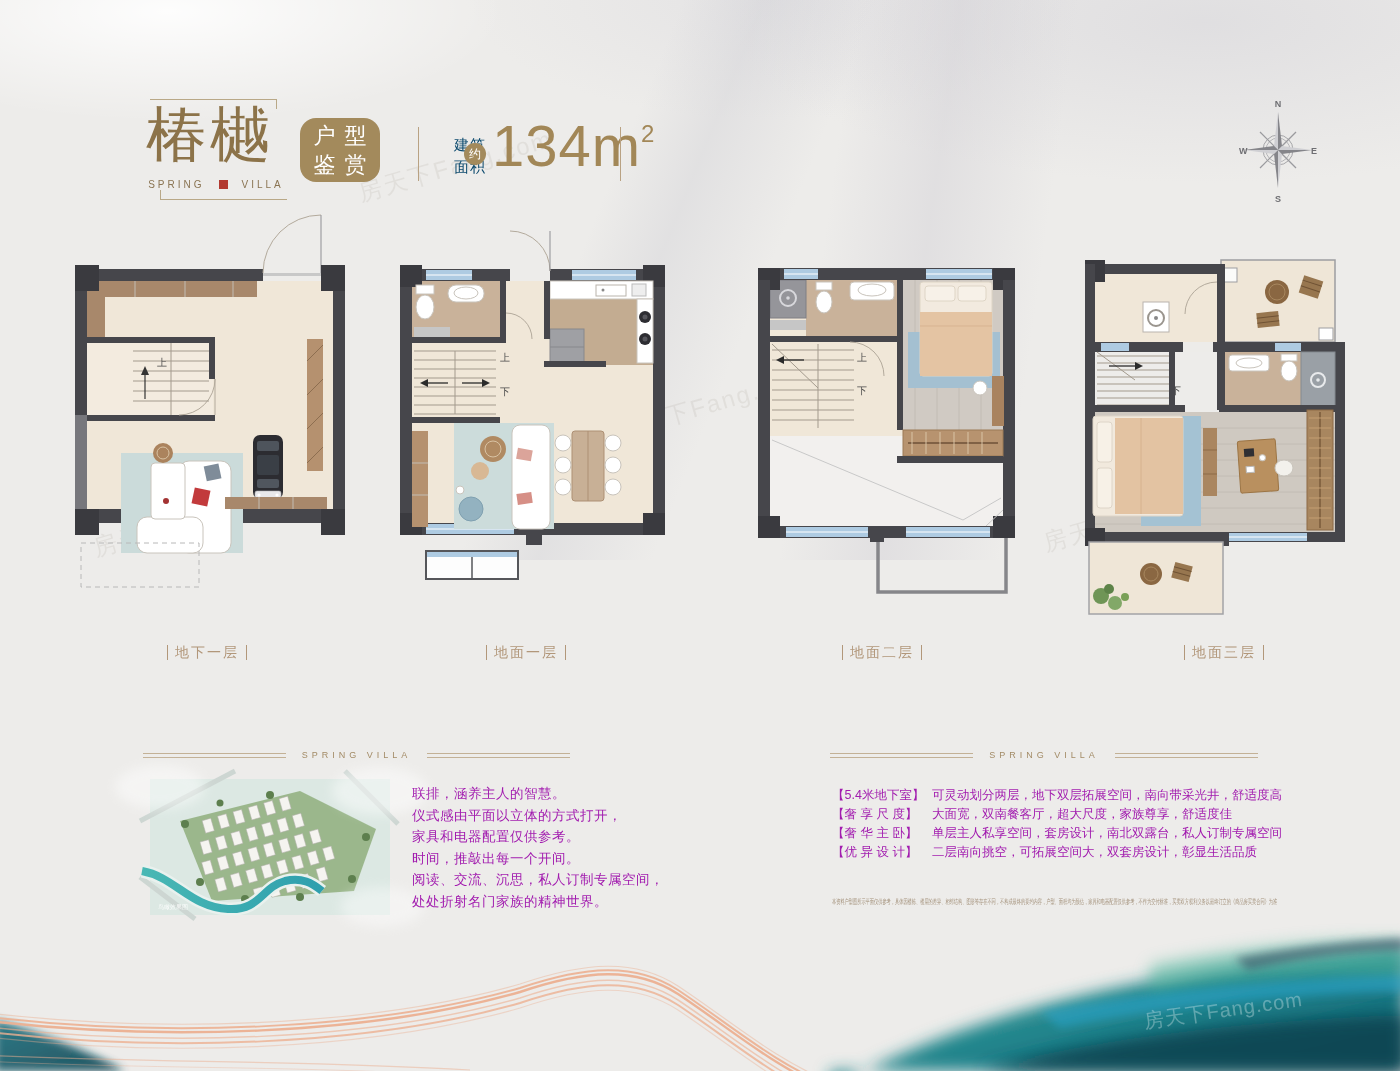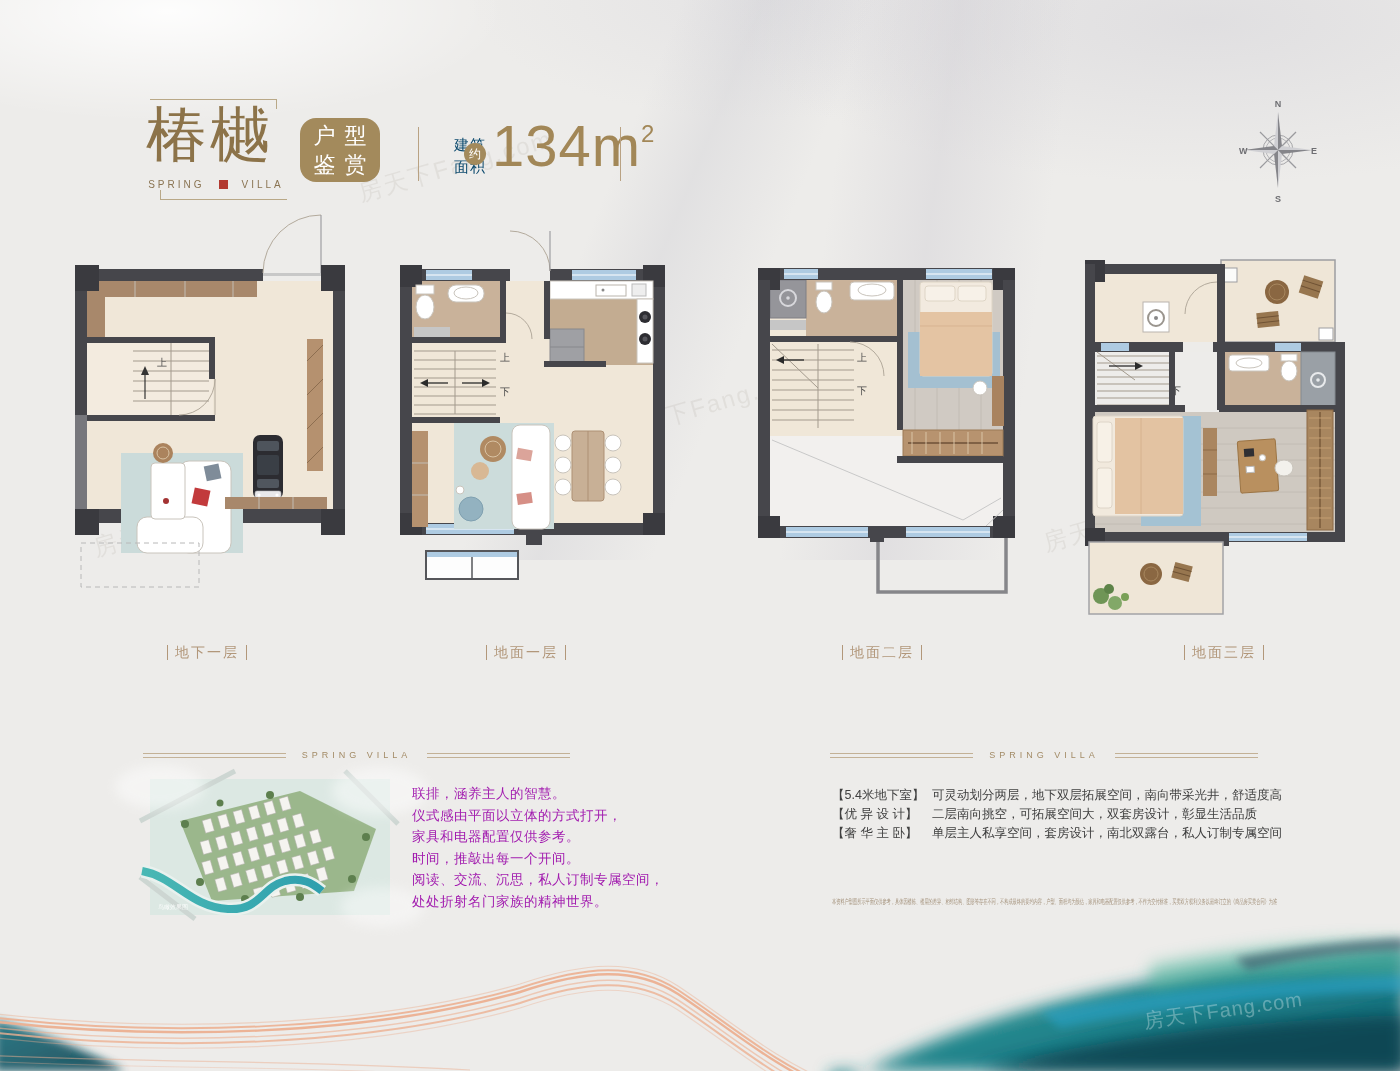--- a/index.html
+++ b/index.html
@@ -32,21 +32,21 @@
   .area-value sup{font-size:24px;position:relative;top:-4px;}
   
   .floor-label{top:645px;transform:translateX(-50%);font-size:14px;color:#b2977a;letter-spacing:2px;
     border-left:1px solid #b2977a;border-right:1px solid #b2977a;padding:0 7px;line-height:15px;white-space:nowrap;}
   
   .sv-divider{display:flex;align-items:center;gap:16px;}
   .sv-divider .ln{flex:1;height:3px;border-top:1px solid #c3b196;border-bottom:1px solid #c3b196;}
   .sv-divider .lbl{font-size:9px;letter-spacing:4px;color:#a38b66;white-space:nowrap;}
   
   .intro-text p{margin:0 0 8px 0;font-size:13.5px;color:#a21caf;line-height:13.5px;letter-spacing:.5px;white-space:nowrap;}
-  .features .row{display:flex;font-size:12.5px;color:#404040;line-height:19px;}
+  .features .row{display:flex;font-size:12.5px;color:#a21caf;line-height:19px;}
   .features .tag{width:100px;flex:none;white-space:nowrap;}
   .features .desc{white-space:nowrap;}
   .disclaimer{left:832px;top:897px;font-size:7px;color:#a5937d;white-space:nowrap;transform:scaleX(.6);transform-origin:0 0;}
   
   .wm{font-size:24px;color:#857b6e;opacity:.11;transform:rotate(-16deg);letter-spacing:2px;white-space:nowrap;}
   
   svg{display:block;overflow:visible;}
   svg text{font-family:"Liberation Sans",sans-serif;}
   .w{fill:#46464b;} .wd{fill:#3a3a3f;} .fl{fill:#f0e7d8;} .tan{fill:#c9b29a;}
   .wood{fill:#a8886b;} .wood2{fill:#b5916f;} .win{fill:#aecbe2;}
@@ -537,26 +537,30 @@
     <span class="lbl">SPRING VILLA</span>
     <span class="ln"></span>
   </div>
 
   <div class="abs features" style="left:832px;top:786px;width:450px">
     <div class="row">
       <span class="tag">【5.4米地下室】</span>
       <span class="desc">可灵动划分两层，地下双层拓展空间，南向带采光井，舒适度高</span>
     </div>
     <div class="row">
-      <span class="tag">【优 异 设 计】</span>
-      <span class="desc">二层南向挑空，可拓展空间大，双套房设计，彰显生活品质</span>
+      <span class="tag">【奢 享 尺 度】</span>
+      <span class="desc">大面宽，双南餐客厅，超大尺度，家族尊享，舒适度佳</span>
     </div>
     <div class="row">
       <span class="tag">【奢 华 主 卧】</span>
       <span class="desc">单层主人私享空间，套房设计，南北双露台，私人订制专属空间</span>
+    </div>
+    <div class="row">
+      <span class="tag">【优 异 设 计】</span>
+      <span class="desc">二层南向挑空，可拓展空间大，双套房设计，彰显生活品质</span>
     </div>
   </div>
 
   <div class="abs disclaimer">本资料户型图所示平面仅供参考，具体因楼栋、楼层的差异、相邻结构、图形等存在不同，不构成最终的要约内容，户型、面积均为预估，家具和电器配置仅供参考，不作为交付标准，买卖双方权利义务以最终订立的《商品房买卖合同》为准</div>
 
   <svg class="abs" style="left:0;top:920px" width="1400" height="151" viewBox="0 0 1400 151" preserveAspectRatio="none">
     <defs>
       <linearGradient id="tealA" x1="0" y1="0" x2="1" y2="1">
         <stop offset="0" stop-color="#48ab9f"></stop>
           <stop offset=".55" stop-color="#1d7f89"></stop>

